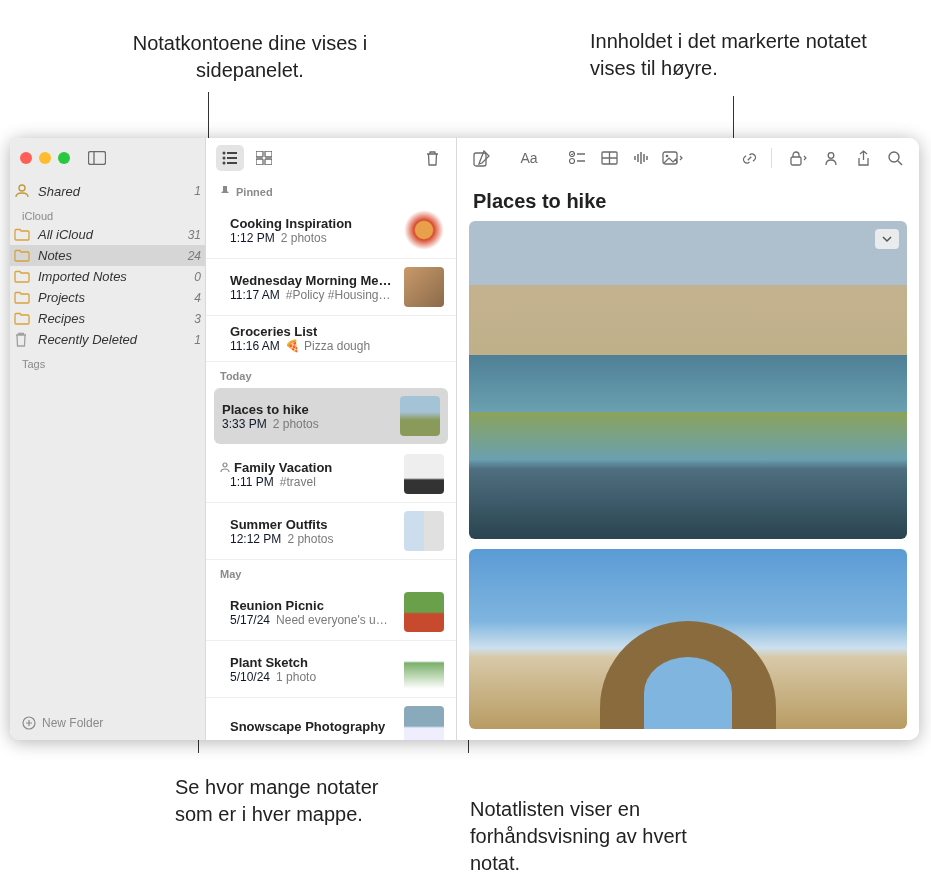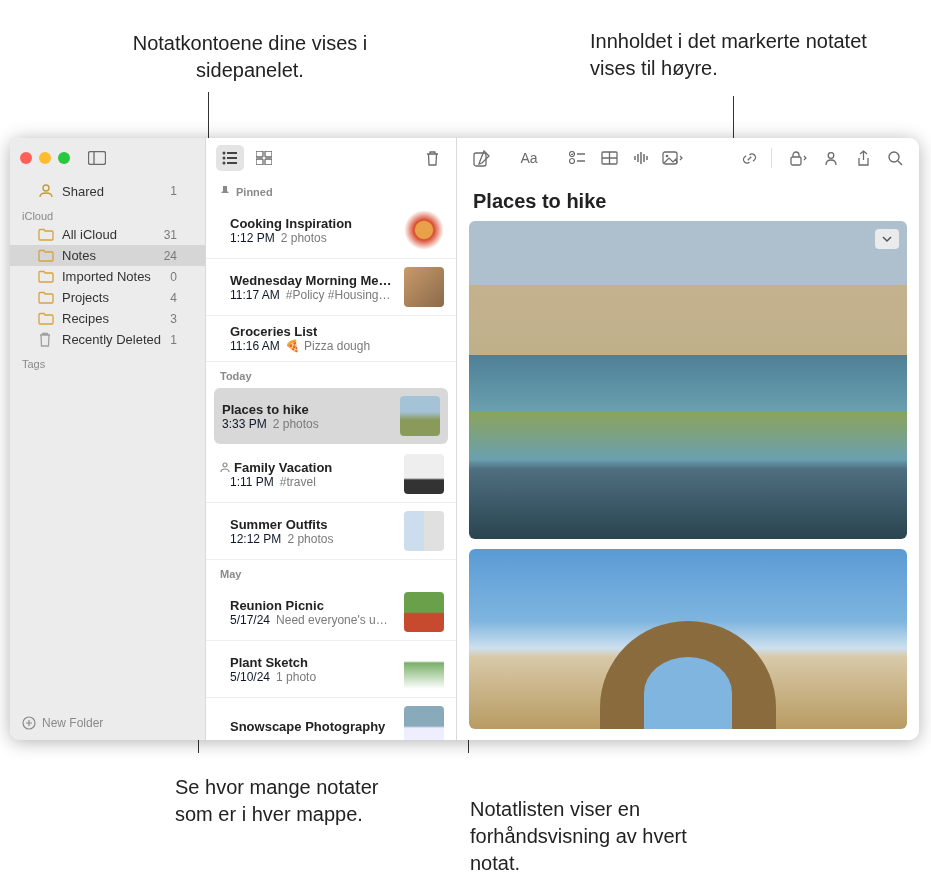--- a/index.html
+++ b/index.html
@@ -50,23 +50,24 @@
 }
 .traffic { display: flex; gap: 7px; }
 .dot { width: 12px; height: 12px; border-radius: 50%; }
 .dot.r { background: #ff5f57; }
 .dot.y { background: #febc2e; }
 .dot.g { background: #28c840; }
 .sb-toggle { margin-left: 10px; color: #6b6b6b; }
 .sb-item, .sb-shared {
   display: flex;
   align-items: center;
-  padding: 3px 28px;
+  padding: 3px 4px;
   gap: 8px;
   color: #333;
+  font-style: italic;
 }
 .sb-shared { margin-top: 2px; }
 .sb-count { margin-left: auto; color: #7a7a7a; font-size: 12px; }
 .sb-section {
   padding: 8px 12px 2px;
   font-size: 11px;
   color: #8a8a8a;
 }
 .sb-item.selected {
   background: #d6d6d6;

